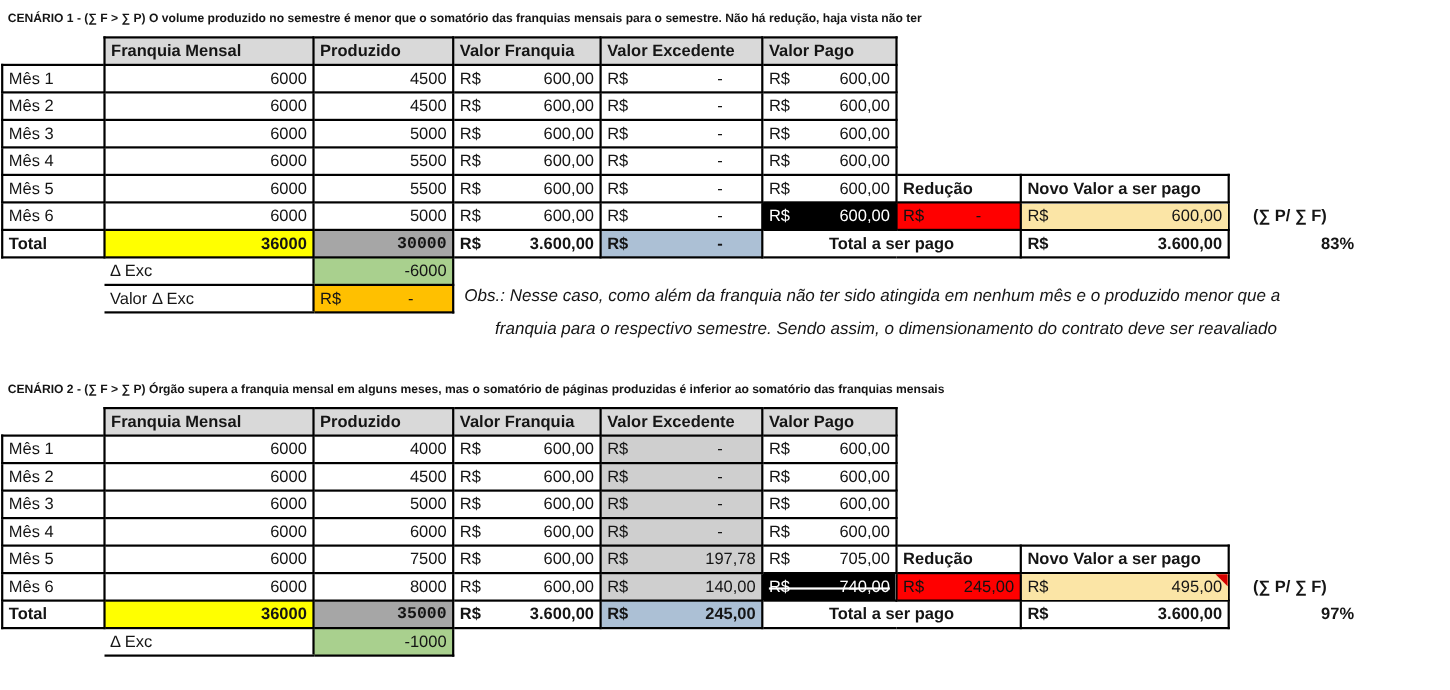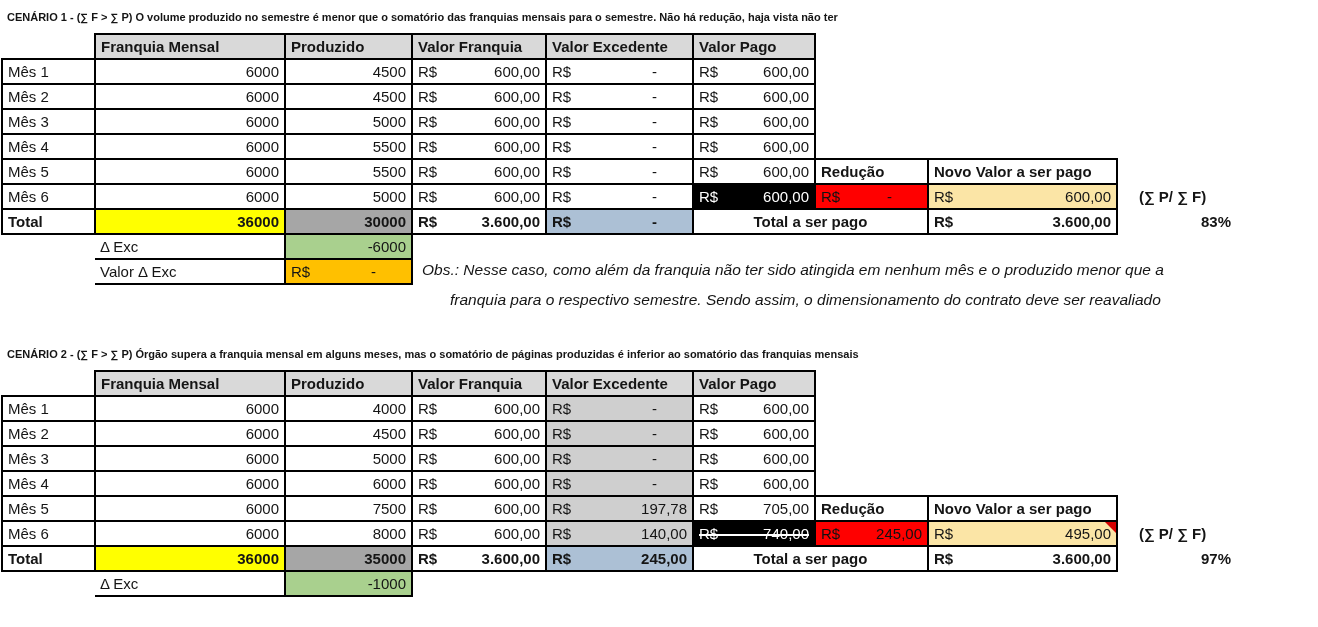--- a/index.html
+++ b/index.html
@@ -13,21 +13,21 @@
   .tbl td{height:23px;font-size:15px;padding:0 5px;white-space:nowrap;overflow:visible;vertical-align:middle;}
   td.b{border:2px solid #000;}
   td.nb{border:none;}
   td.hdr{background:#D9D9D9;font-weight:bold;}
   td.ub{border:none;border-bottom:2px solid #000;}
   .num{text-align:right;margin-left:29px;}
   .bold{font-weight:bold;}
   .c{display:flex;justify-content:space-between;align-items:center;}
   .dp{padding-right:30px;}
   td.yellow{background:#FFFF00;}
-  td.gtot{background:#A6A6A6;}
+  td.gtot{background:#A6A6A6;font-family:Liberation Mono, monospace;}
   td.bgray{background:#ACC0D5;}
   td.exgray{background:#CFCFCF;}
   td.green{background:#A9D08E;}
   td.orange{background:#FFC000;}
   td.black{background:#000;color:#fff;}
   td.red{background:#FF0000;color:#111;}
   td.tan{background:#FBE5A6;position:relative;}
   td.tan.note::after{content:"";position:absolute;top:0;right:0;border-left:11px solid transparent;border-top:11px solid #D40000;}
   td.strike{position:relative;}
   td.strike::after{content:"";position:absolute;left:5px;right:5px;top:50%;height:2px;background:#fff;}

